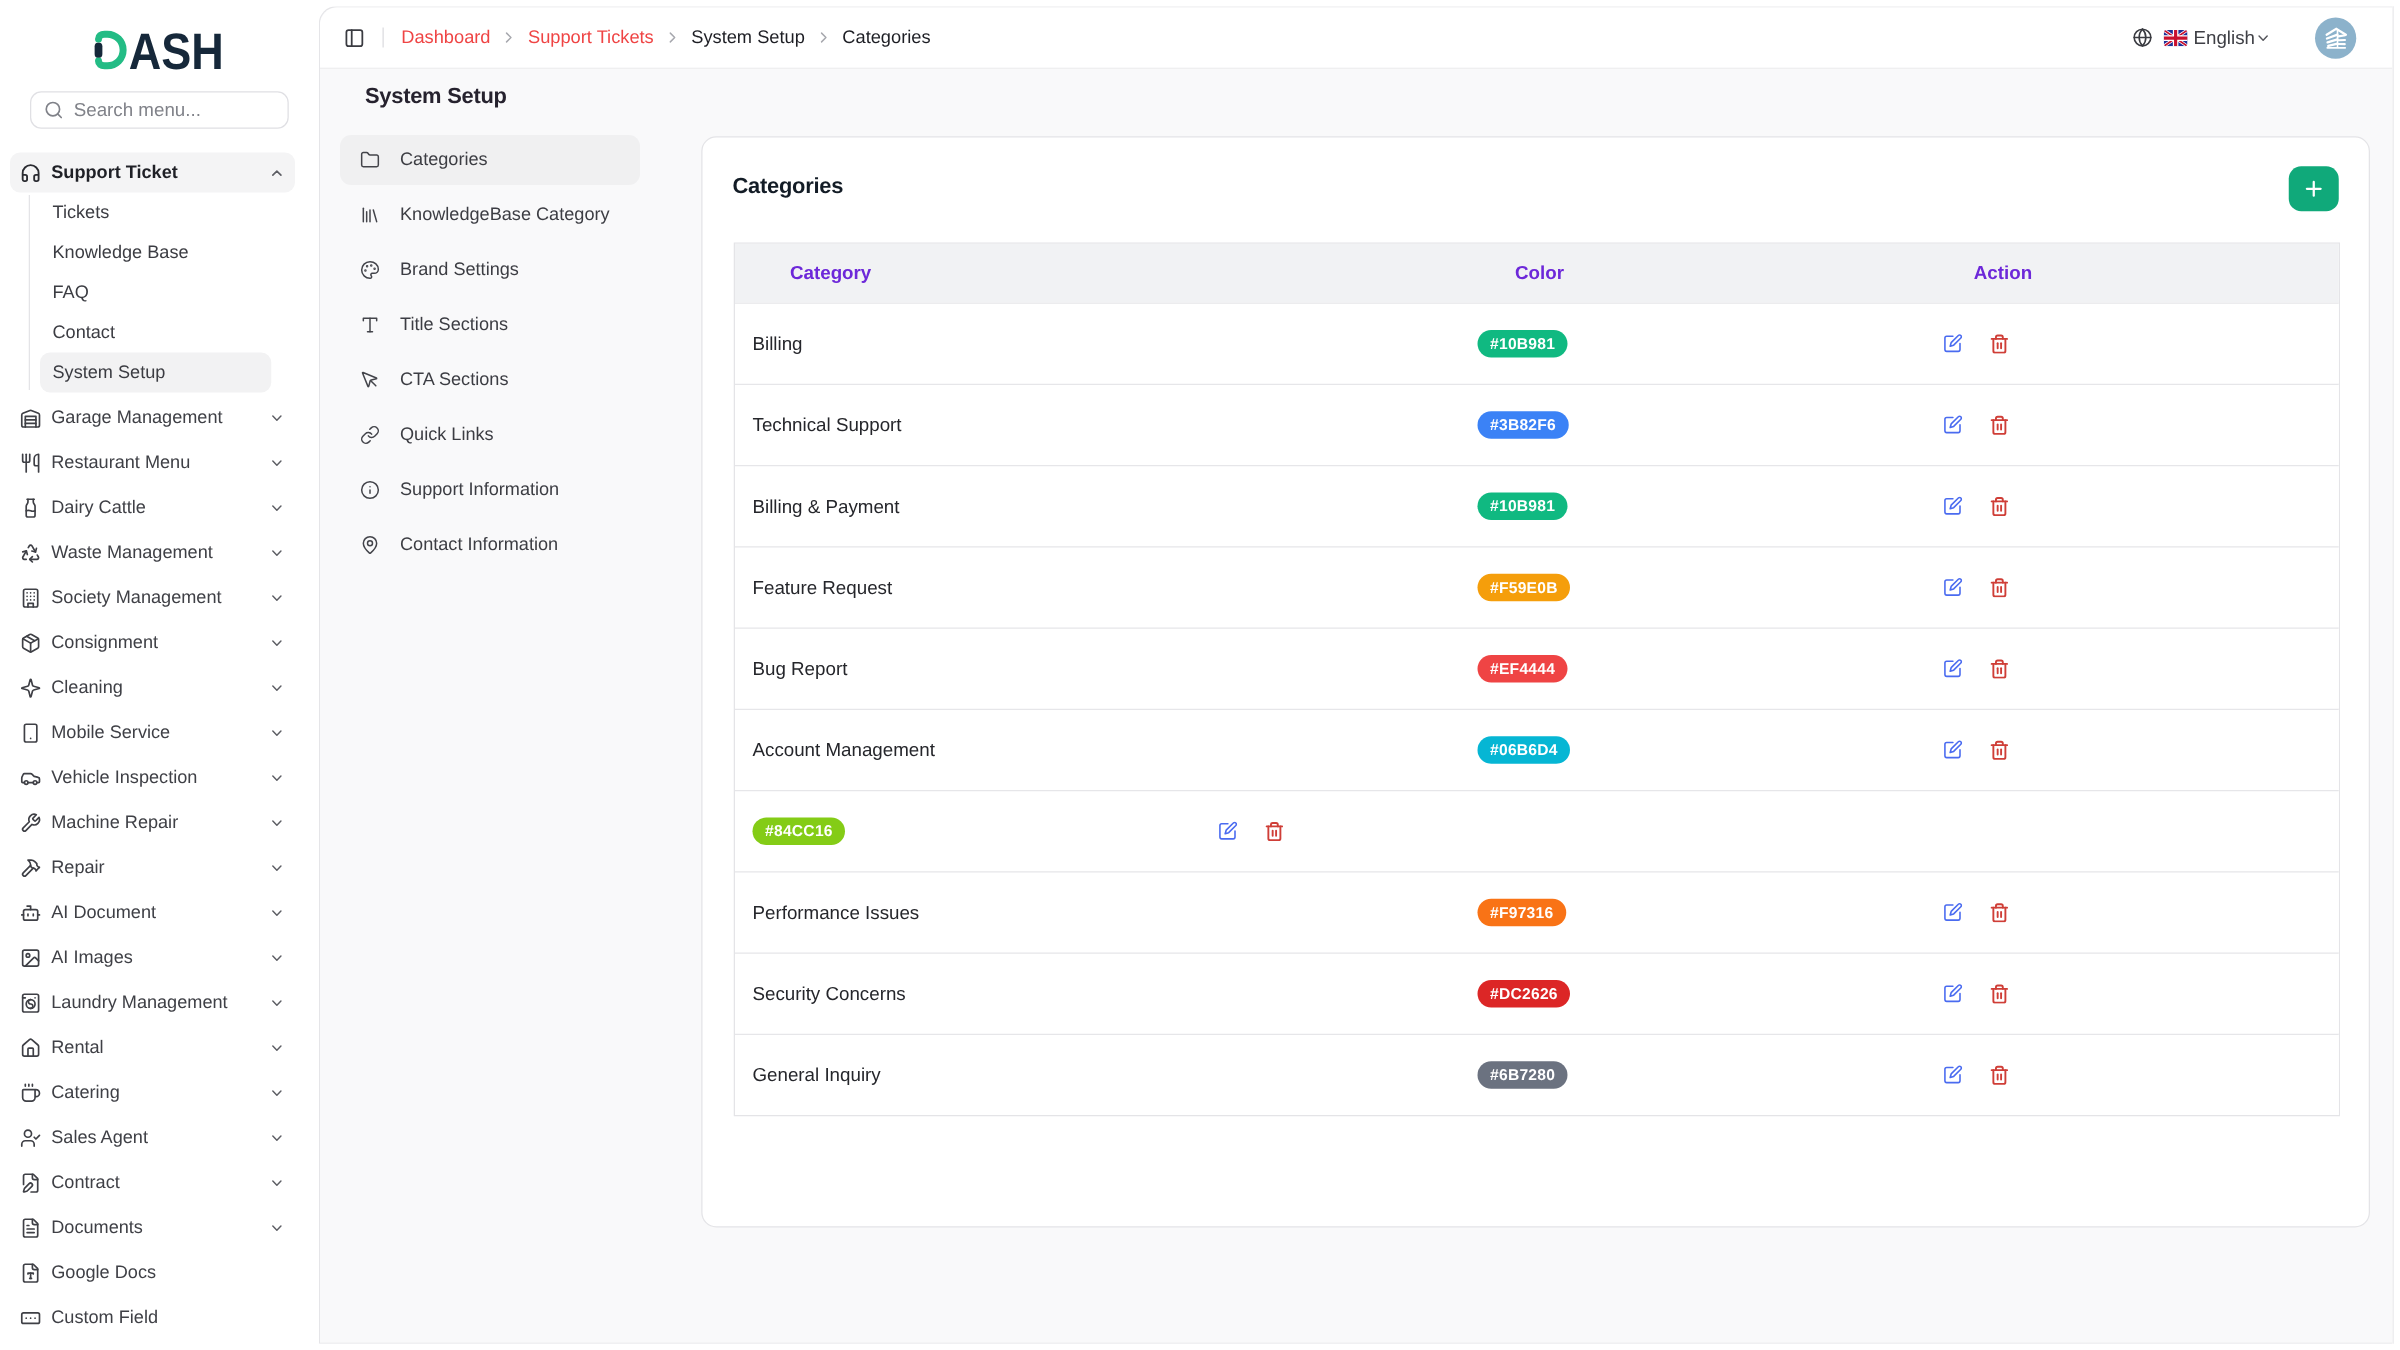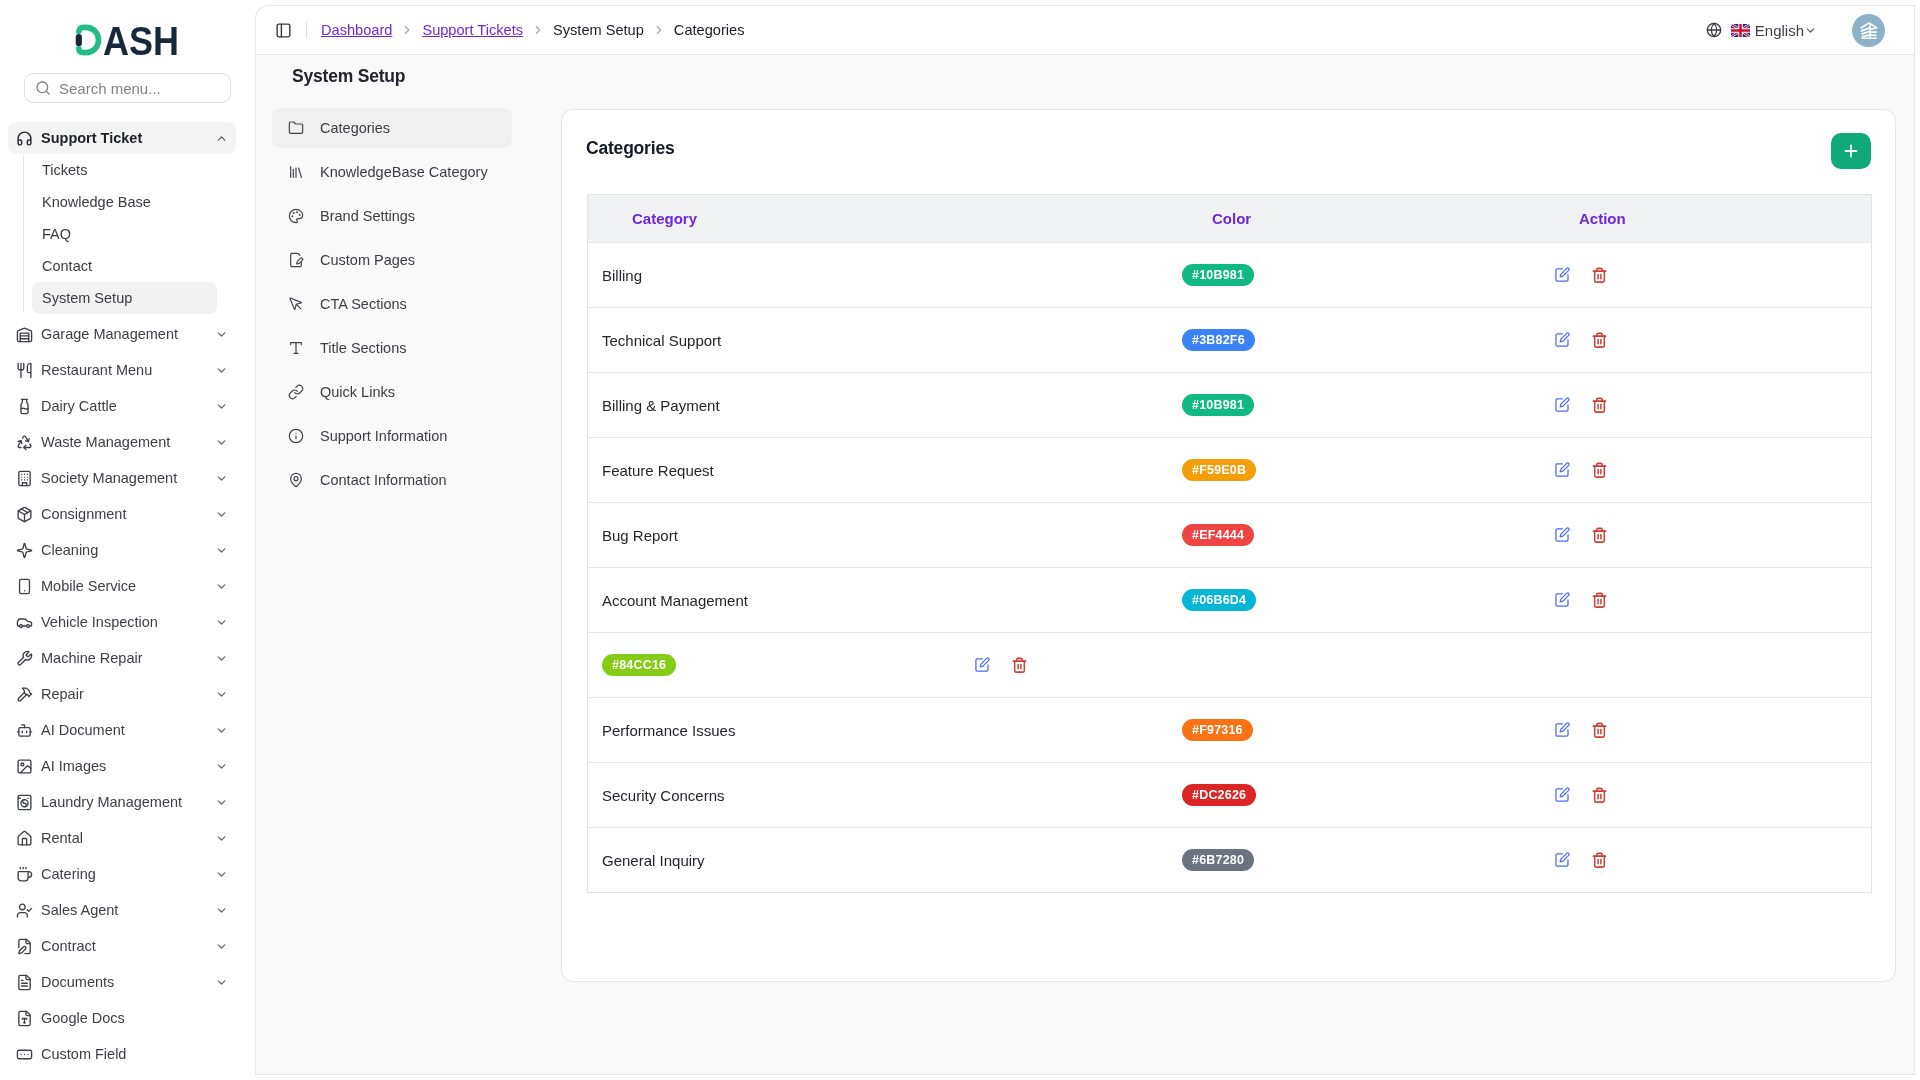--- a/index.html
+++ b/index.html
@@ -28,21 +28,21 @@
 .sub { position:relative; margin:0 0 4px 0; padding:0; }
 .sub:before { content:""; position:absolute; left:23px; top:2px; bottom:2px; width:1px; background:#e4e4e7; }
 .si { height:32px; margin:0 27px 0 32px; display:flex; align-items:center; padding:0 10px;
   border-radius:8px; color:#3b3c42; font-size:14.5px; }
 .si.on { background:#f2f2f3; }
 
 
 .crumbwrap { position:absolute; left:19px; top:0; height:48px; display:flex; align-items:center; gap:14px; }
 .vdiv { width:1px; height:16px; background:#dcdcdf; }
 .crumb { display:flex; align-items:center; gap:8px; font-size:14.6px; }
-.crumb .g { color:#6d28d9;text-decoration:underline; } .crumb .d { color:#1d1e24; }
+.crumb .g { color:#ef4444; } .crumb .d { color:#1d1e24; }
 .crumb svg { color:#a7a8ae; }
 .topright { position:absolute; right:29px; top:0; height:48px; display:flex; align-items:center; }
 
 
 .pagetitle { position:absolute; left:36px; top:60px; font-size:17.5px; font-weight:700; color:#26222e; letter-spacing:-0.2px; }
 .subnav { position:absolute; left:16px; top:102px; width:240px; }
 .sn { height:40px; margin-bottom:4px; display:flex; align-items:center; gap:16px; padding:0 16px;
   border-radius:9px; color:#3c3d43; font-size:14.5px; }
 .sn.on { background:#f0f0f1; }
 .sn svg { color:#43444a; }
@@ -132,32 +132,28 @@
           <path d="M4 4v16"></path>
         </svg>KnowledgeBase Category</div>
     <div class="sn"><svg class="ic" width="16" height="16" viewBox="0 0 24 24" style="stroke-width:1.8">
           <path d="M12 22a1 1 0 0 1 0-20 10 9 0 0 1 10 9 5 5 0 0 1-5 5h-2.25a1.75 1.75 0 0 0-1.4 2.8l.3.4a1.75 1.75 0 0 1-1.4 2.8z"></path>
           <circle cx="13.5" cy="6.5" r=".6"></circle>
           <circle cx="17.5" cy="10.5" r=".6"></circle>
           <circle cx="6.5" cy="12.5" r=".6"></circle>
           <circle cx="8.5" cy="7.5" r=".6"></circle>
         </svg>Brand Settings</div>
     <div class="sn"><svg class="ic" width="16" height="16" viewBox="0 0 24 24" style="stroke-width:1.8">
-          <path d="m18 5-2.414-2.414A2 2 0 0 0 14.172 2H6a2 2 0 0 0-2 2v16a2 2 0 0 0 2 2h12a2 2 0 0 0 2-2v-5"></path>
-          <path d="M21.378 12.626a1 1 0 0 0-3.004-3.004l-4.01 4.012a2 2 0 0 0-.506.854l-.837 2.87a.5.5 0 0 0 .62.62l2.87-.837a2 2 0 0 0 .854-.506z"></path>
-        </svg>Custom Pages</div>
-    <div class="sn"><svg class="ic" width="16" height="16" viewBox="0 0 24 24" style="stroke-width:1.8">
-          <path d="M12.586 12.586 19 19"></path>
-          <path d="M3.688 3.037a.497.497 0 0 0-.651.651l6.5 15.999a.501.501 0 0 0 .947-.062l1.569-6.083a2 2 0 0 1 1.448-1.479l6.124-1.579a.5.5 0 0 0 .063-.947z"></path>
-        </svg>CTA Sections</div>
-    <div class="sn"><svg class="ic" width="16" height="16" viewBox="0 0 24 24" style="stroke-width:1.8">
           <path d="M4 7V4h16v3"></path>
           <path d="M9 20h6"></path>
           <path d="M12 4v16"></path>
         </svg>Title Sections</div>
+    <div class="sn"><svg class="ic" width="16" height="16" viewBox="0 0 24 24" style="stroke-width:1.8">
+          <path d="M12.586 12.586 19 19"></path>
+          <path d="M3.688 3.037a.497.497 0 0 0-.651.651l6.5 15.999a.501.501 0 0 0 .947-.062l1.569-6.083a2 2 0 0 1 1.448-1.479l6.124-1.579a.5.5 0 0 0 .063-.947z"></path>
+        </svg>CTA Sections</div>
     <div class="sn"><svg class="ic" width="16" height="16" viewBox="0 0 24 24" style="stroke-width:1.8">
           <path d="M10 13a5 5 0 0 0 7.54.54l3-3a5 5 0 0 0-7.07-7.07l-1.72 1.71"></path>
           <path d="M14 11a5 5 0 0 0-7.54-.54l-3 3a5 5 0 0 0 7.07 7.07l1.71-1.71"></path>
         </svg>Quick Links</div>
     <div class="sn"><svg class="ic" width="16" height="16" viewBox="0 0 24 24" style="stroke-width:1.8">
           <circle cx="12" cy="12" r="10"></circle>
           <path d="M12 16v-4"></path>
           <path d="M12 8h.01"></path>
         </svg>Support Information</div>
     <div class="sn"><svg class="ic" width="16" height="16" viewBox="0 0 24 24" style="stroke-width:1.8">

